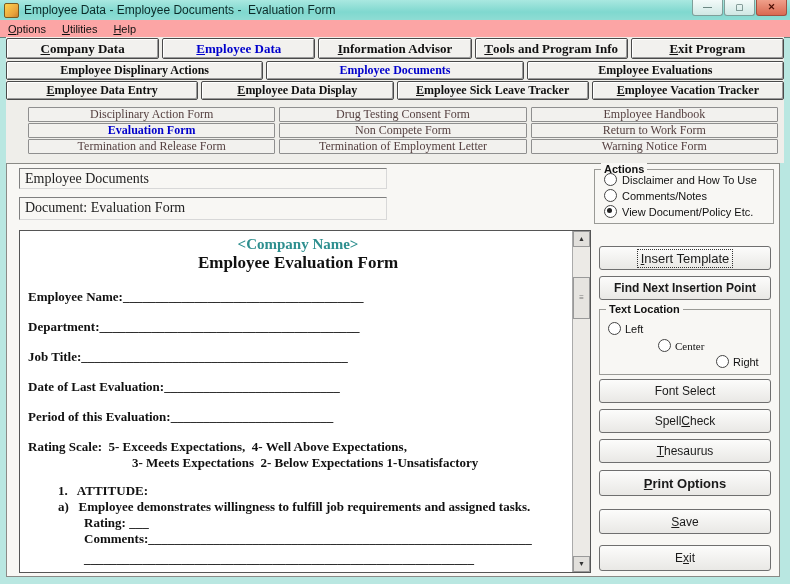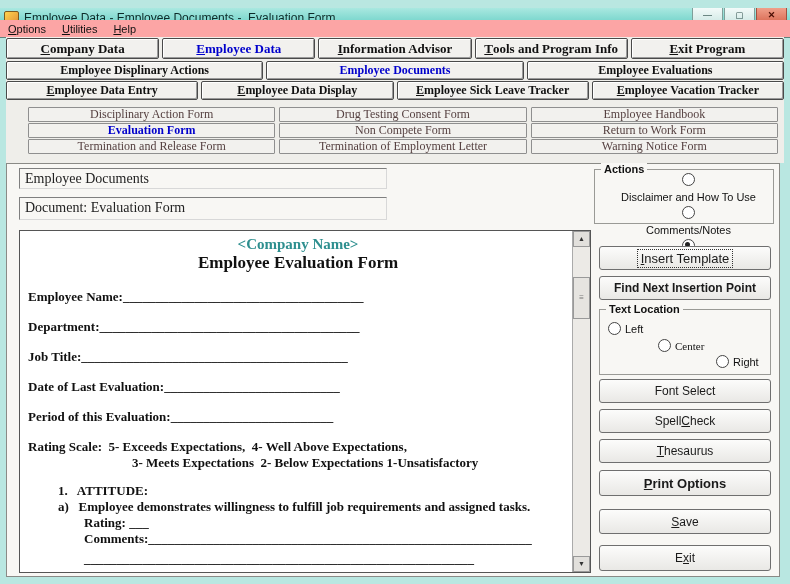--- a/index.html
+++ b/index.html
@@ -1,21 +1,21 @@
 <!DOCTYPE html>
 <html><head>
 <meta charset="utf-8">
 <style>
   html,body{margin:0;padding:0;}
   body{background:#b9e7e1;font-family:"Liberation Sans",sans-serif;}
   .window{position:relative;width:790px;height:584px;background:#b9e7e1;overflow:hidden;}
 
   
   .titlebar{position:absolute;left:0;top:0;width:790px;height:20px;
-    background:linear-gradient(#a9e8e0,#7fd8cf 60%,#8fdcd4);border-bottom:1px solid #6fb8b0;margin-top:8px;}
+    background:linear-gradient(#a9e8e0,#7fd8cf 60%,#8fdcd4);border-bottom:1px solid #6fb8b0;}
   .app-icon{position:absolute;left:4px;top:3px;width:13px;height:13px;
     background:linear-gradient(135deg,#ffd34d,#e8a23c 70%,#c97f2e);border:1px solid #7a5a20;border-radius:2px;}
   .title-text{position:absolute;left:24px;top:3px;font-size:12px;color:#0c2a28;white-space:pre;}
   .win-controls{position:absolute;right:3px;top:0;display:flex;gap:1px;}
   .win-btn{width:29px;height:15px;border:1px solid #7f9f9a;border-top:none;border-radius:0 0 3px 3px;
     background:linear-gradient(#f3faf9,#cfe8e4);font-size:9px;line-height:14px;text-align:center;color:#2a4a46;}
   .win-btn.close{background:linear-gradient(#ef9f8a,#d96a52);border-color:#a05040;color:#4a0e04;font-weight:bold;}
 
   
   .menubar{position:absolute;left:0;top:20px;width:790px;height:17px;background:#fca5a5;
@@ -49,21 +49,21 @@
     background:#f8f7f4;border:1px solid #8a8a86;}
   .field{position:absolute;background:#f8f7f4;border:1px solid;
     border-color:#7f7f7f #d8d8d8 #d8d8d8 #7f7f7f;
     font-family:"Liberation Serif",serif;font-size:14px;color:#222;padding:2px 5px;white-space:nowrap;overflow:hidden;}
   .field1{left:12px;top:4px;width:356px;height:15px;}
   .field2{left:12px;top:33px;width:356px;height:17px;}
 
   .groupbox{position:absolute;border:1px solid #9a9a96;background:#f8f7f4;}
   .group-title{position:absolute;top:-7px;left:6px;background:#f8f7f4;padding:0 3px;
     font-size:11px;font-weight:bold;color:#111;}
-  .radio-row{display:flex;align-items:center;gap:5px;font-size:11px;color:#111;margin:3px 0 0 9px;flex-direction:column;}
+  .radio-row{display:flex;align-items:center;gap:5px;font-size:11px;color:#111;margin:3px 0 0 9px;}
   .radio{width:11px;height:11px;border-radius:50%;border:1px solid #444;background:#fff;flex:none;position:relative;}
   .radio.on::after{content:"";position:absolute;left:2px;top:2px;width:5px;height:5px;border-radius:50%;background:#222;}
   .actions-group{left:587px;top:5px;width:178px;height:53px;}
 
   
   .viewer{position:absolute;left:12px;top:66px;width:570px;height:341px;background:#ffffff;
     border:1px solid #555;overflow:hidden;}
   .doc-content{position:absolute;left:8px;top:2px;right:22px;bottom:0;overflow:hidden;}
   .dl{white-space:pre;font-family:"Liberation Serif",serif;font-weight:bold;
     font-size:13px;line-height:16px;color:#111;}

